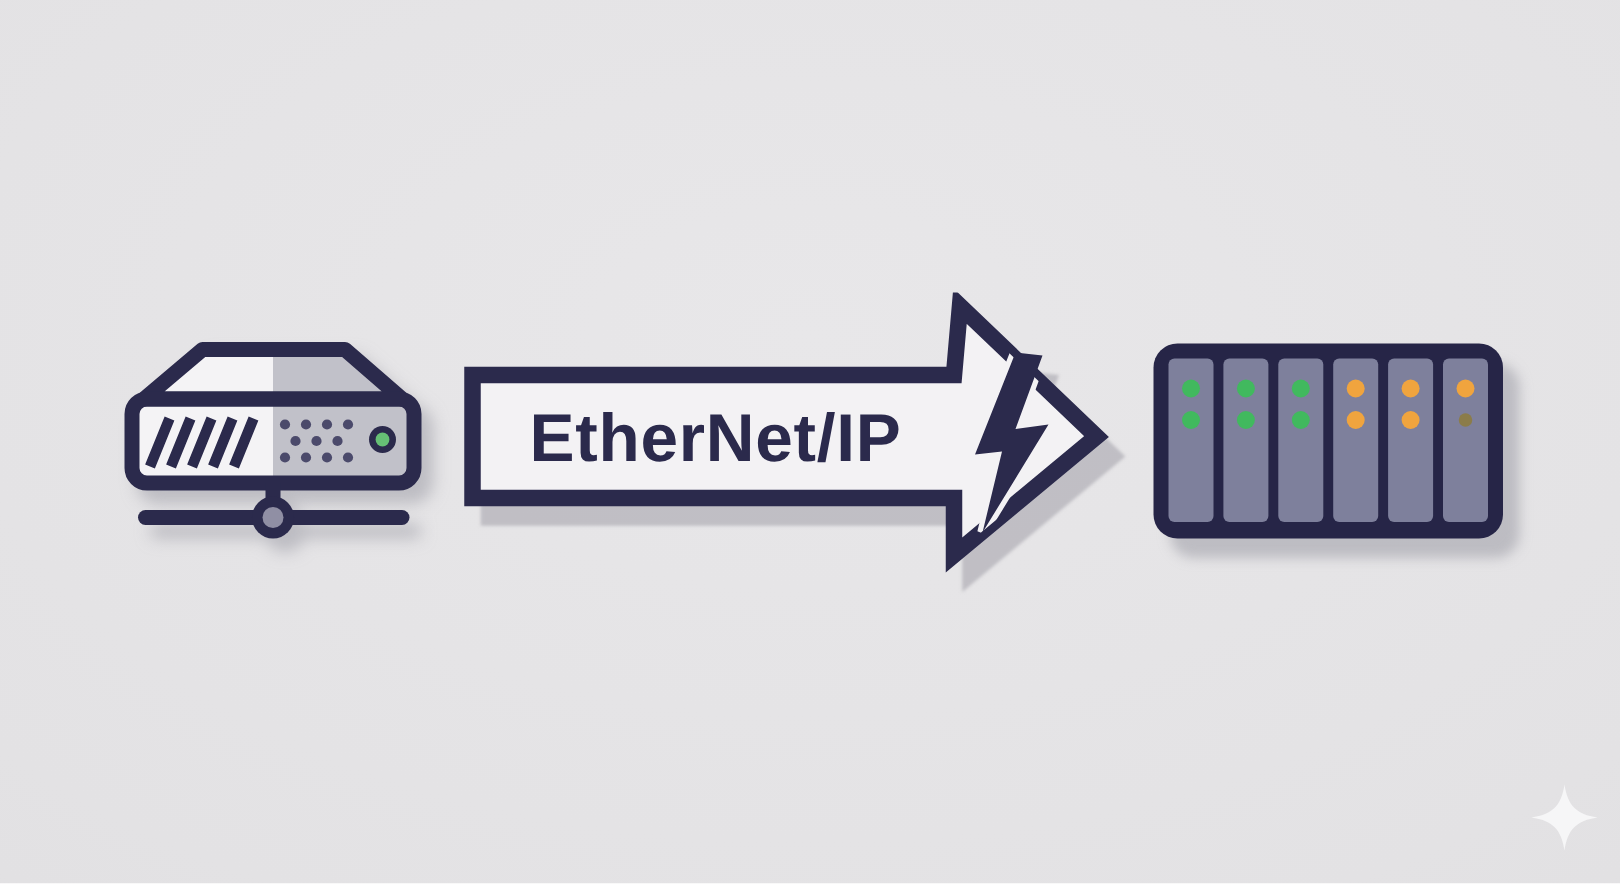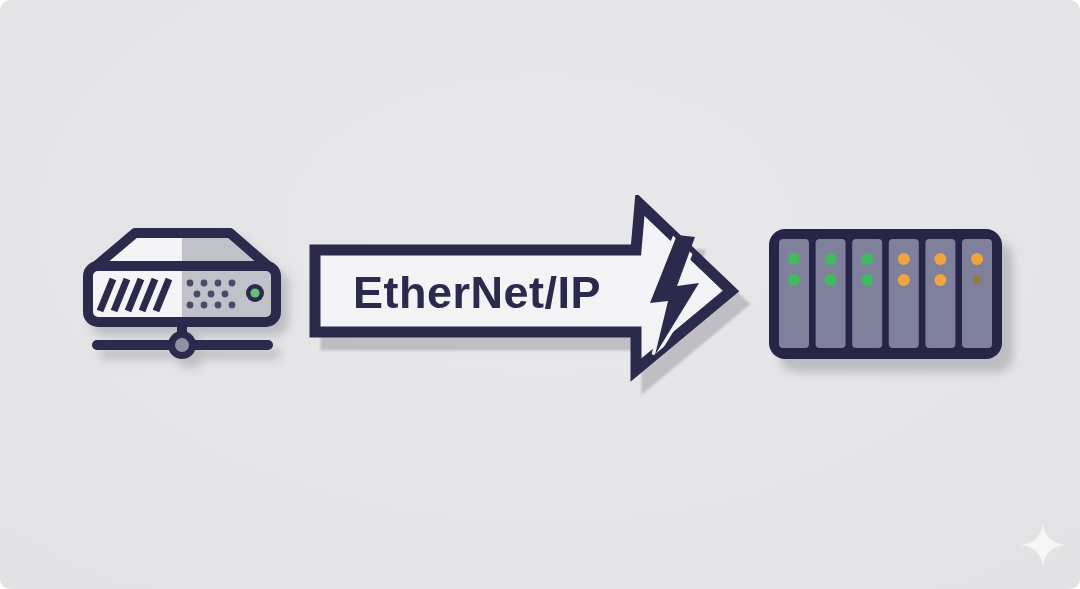--- a/index.html
+++ b/index.html
@@ -3,21 +3,20 @@
 <meta charset="utf-8">
 <style>
   html, body { margin: 0; padding: 0; }
   .canvas {
     position: relative;
     width: 1080px;
     height: 589px;
     overflow: hidden;
     background: radial-gradient(120% 130% at 50% 38%, #e8e7e9 0%, #e3e2e4 55%, #dddcde 100%);
     font-family: "Liberation Sans", sans-serif;
-    border-radius: 10px;
   }
   .fig { position: absolute; }
   .fig-device  { left: 80px;  top: 225px; width: 210px; height: 150px;
                  filter: drop-shadow(8px 9px 5px rgba(150,149,160,0.50)); }
   .fig-arrow   { left: 305px; top: 195px; width: 445px; height: 210px;
                  filter: drop-shadow(11px 13px 1px rgba(160,159,168,0.55)); }
   .fig-rack    { left: 755px; top: 215px; width: 270px; height: 165px;
                  filter: drop-shadow(11px 13px 4px rgba(150,149,160,0.50)); }
   .fig-sparkle { left: 1019px; top: 521px; width: 48px; height: 48px; opacity: 0.85; }
   .arrow-label {

